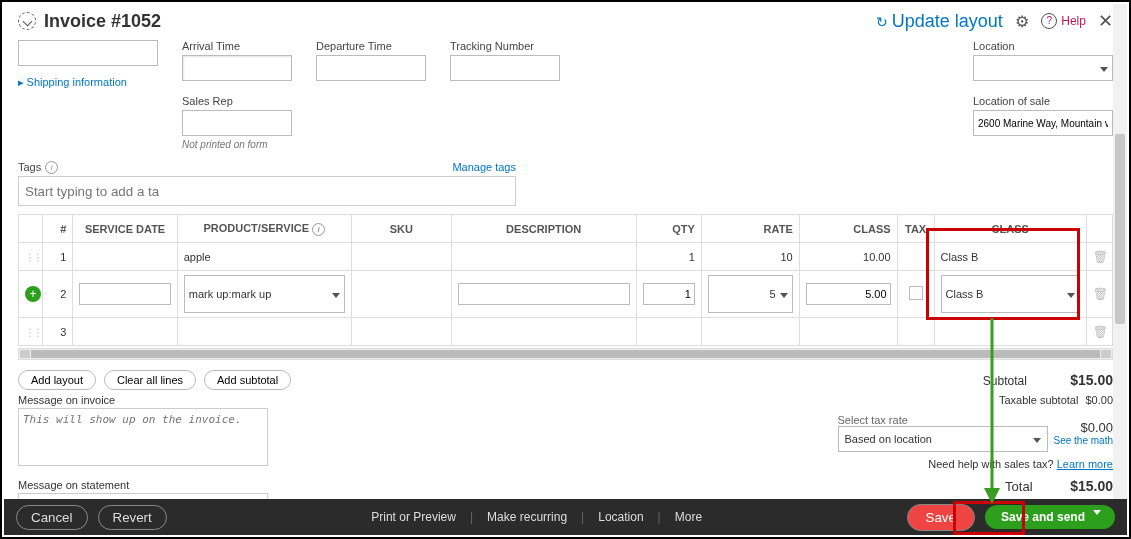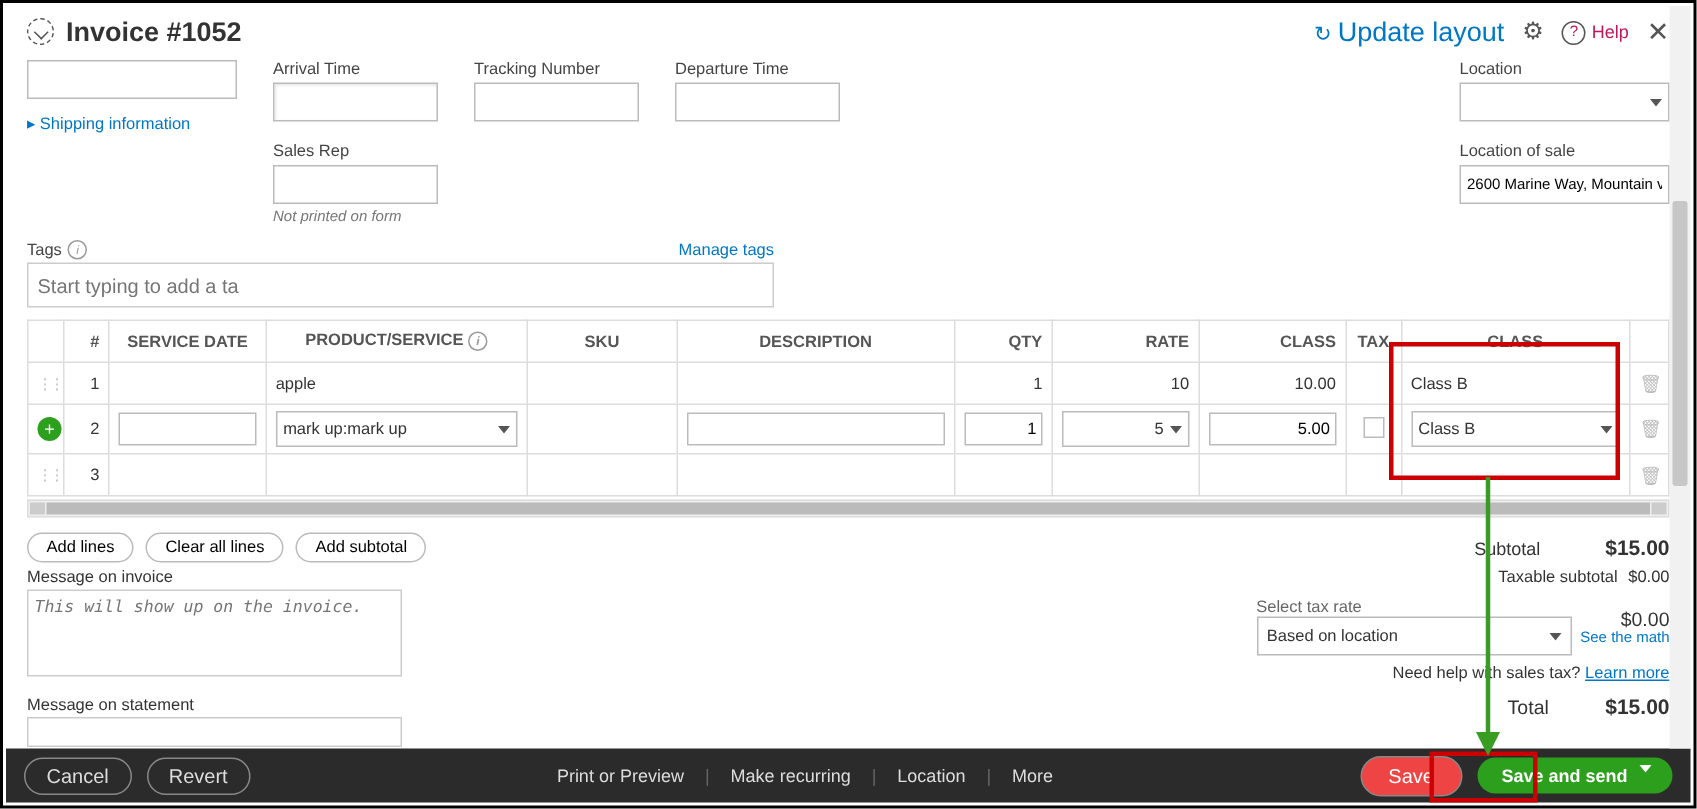--- a/index.html
+++ b/index.html
@@ -49,21 +49,21 @@
   .col-qty { width:60px;}
   .col-rate { width:90px;}
   .col-amount { width:90px;}
   .col-tax { width:34px;}
   .col-class { width:140px;}
   .col-del { width:24px;}
   .drag-dots::before { content:"⋮⋮"; color:#bbb; font-size:10px; letter-spacing:-2px;}
   .trash-icon::before { content:"🗑"; color:#bbb; font-size:12px;}
   .add-circle { display:inline-block; width:16px; height:16px; border-radius:50%; background:#2ca01c; color:#fff; text-align:center; line-height:16px; font-size:12px;}
   .cell-input { width:100%; height:22px; border:1px solid #bbb; padding:1px 3px; font-size:11px;}
-  .cell-select { display:flex; align-items:center; justify-content:space-between; border:1px solid #bbb; height:24px; padding:1px 4px; background:#fff; font-size:11px;}
+  .cell-select { display:flex; align-items:center; justify-content:space-between; border:1px solid #bbb; height:38px; padding:1px 4px; background:#fff; font-size:11px;}
   .chev::after { content:""; display:inline-block; border-left:4px solid transparent; border-right:4px solid transparent; border-top:5px solid #555;}
   .tax-check { width:14px; height:14px; border:1px solid #bbb; display:inline-block;}
 
   .hscroll-track { height:12px; background:#eee; border:1px solid #ddd; margin-top:2px; position:relative;}
   .hscroll-track::before, .hscroll-track::after { content:""; position:absolute; top:1px; width:10px; height:8px; background:#ccc;}
   .hscroll-track::before { left:1px;} .hscroll-track::after { right:1px;}
   .hscroll-thumb { position:absolute; top:1px; left:12px; right:12px; height:8px; background:#bbb;}
 
   .line-actions { display:flex; gap:8px; padding:10px 16px 4px 16px; align-items:center;}
   .btn-sm { border:1px solid #bbb; background:#fff; border-radius:12px; padding:3px 12px; font-size:11px; cursor:pointer;}
@@ -130,25 +130,25 @@
 <div class="fields-row">
   <div class="left-col" style="width:140px;">
     <input class="field-input" style="width: 140px;" value="">
     <span class="shipping-link">▸ Shipping information</span>
   </div>
   <div class="field-group" style="width:110px;">
     <span class="field-label">Arrival Time</span>
     <input class="field-input shadow" value="" style="">
   </div>
   <div class="field-group" style="width:110px;">
+    <span class="field-label">Departure Time</span>
+    <input class="field-input" value="" style="">
+  </div>
+  <div class="field-group" style="width:110px;">
     <span class="field-label">Tracking Number</span>
-    <input class="field-input" value="" style="">
-  </div>
-  <div class="field-group" style="width:110px;">
-    <span class="field-label">Departure Time</span>
     <input class="field-input" value="" style="">
   </div>
   <div style="flex:1"></div>
   <div class="field-group" style="width:140px;">
     <span class="field-label">Location</span>
     <div class="cell-select" style="height:26px;">
       <span></span>
       <span class="chev"></span>
     </div>
   </div>
@@ -273,21 +273,21 @@
         <td class="center"><span class="trash-icon"></span></td>
       </tr>
     </tbody>
   </table>
   <div class="hscroll-track">
     <div class="hscroll-thumb"></div>
   </div>
 </div>
 
 <div class="line-actions">
-  <button class="btn-sm">Add lines</button>
+  <button class="btn-sm">Add layout</button>
   <button class="btn-sm">Clear all lines</button>
   <button class="btn-sm">Add subtotal</button>
   <div class="totals-right">
     <span class="subtotal-label">Subtotal</span>
     <span class="subtotal-amount">$15.00</span>
   </div>
 </div>
 
 <div class="lower-row">
   <div class="msg-col">

